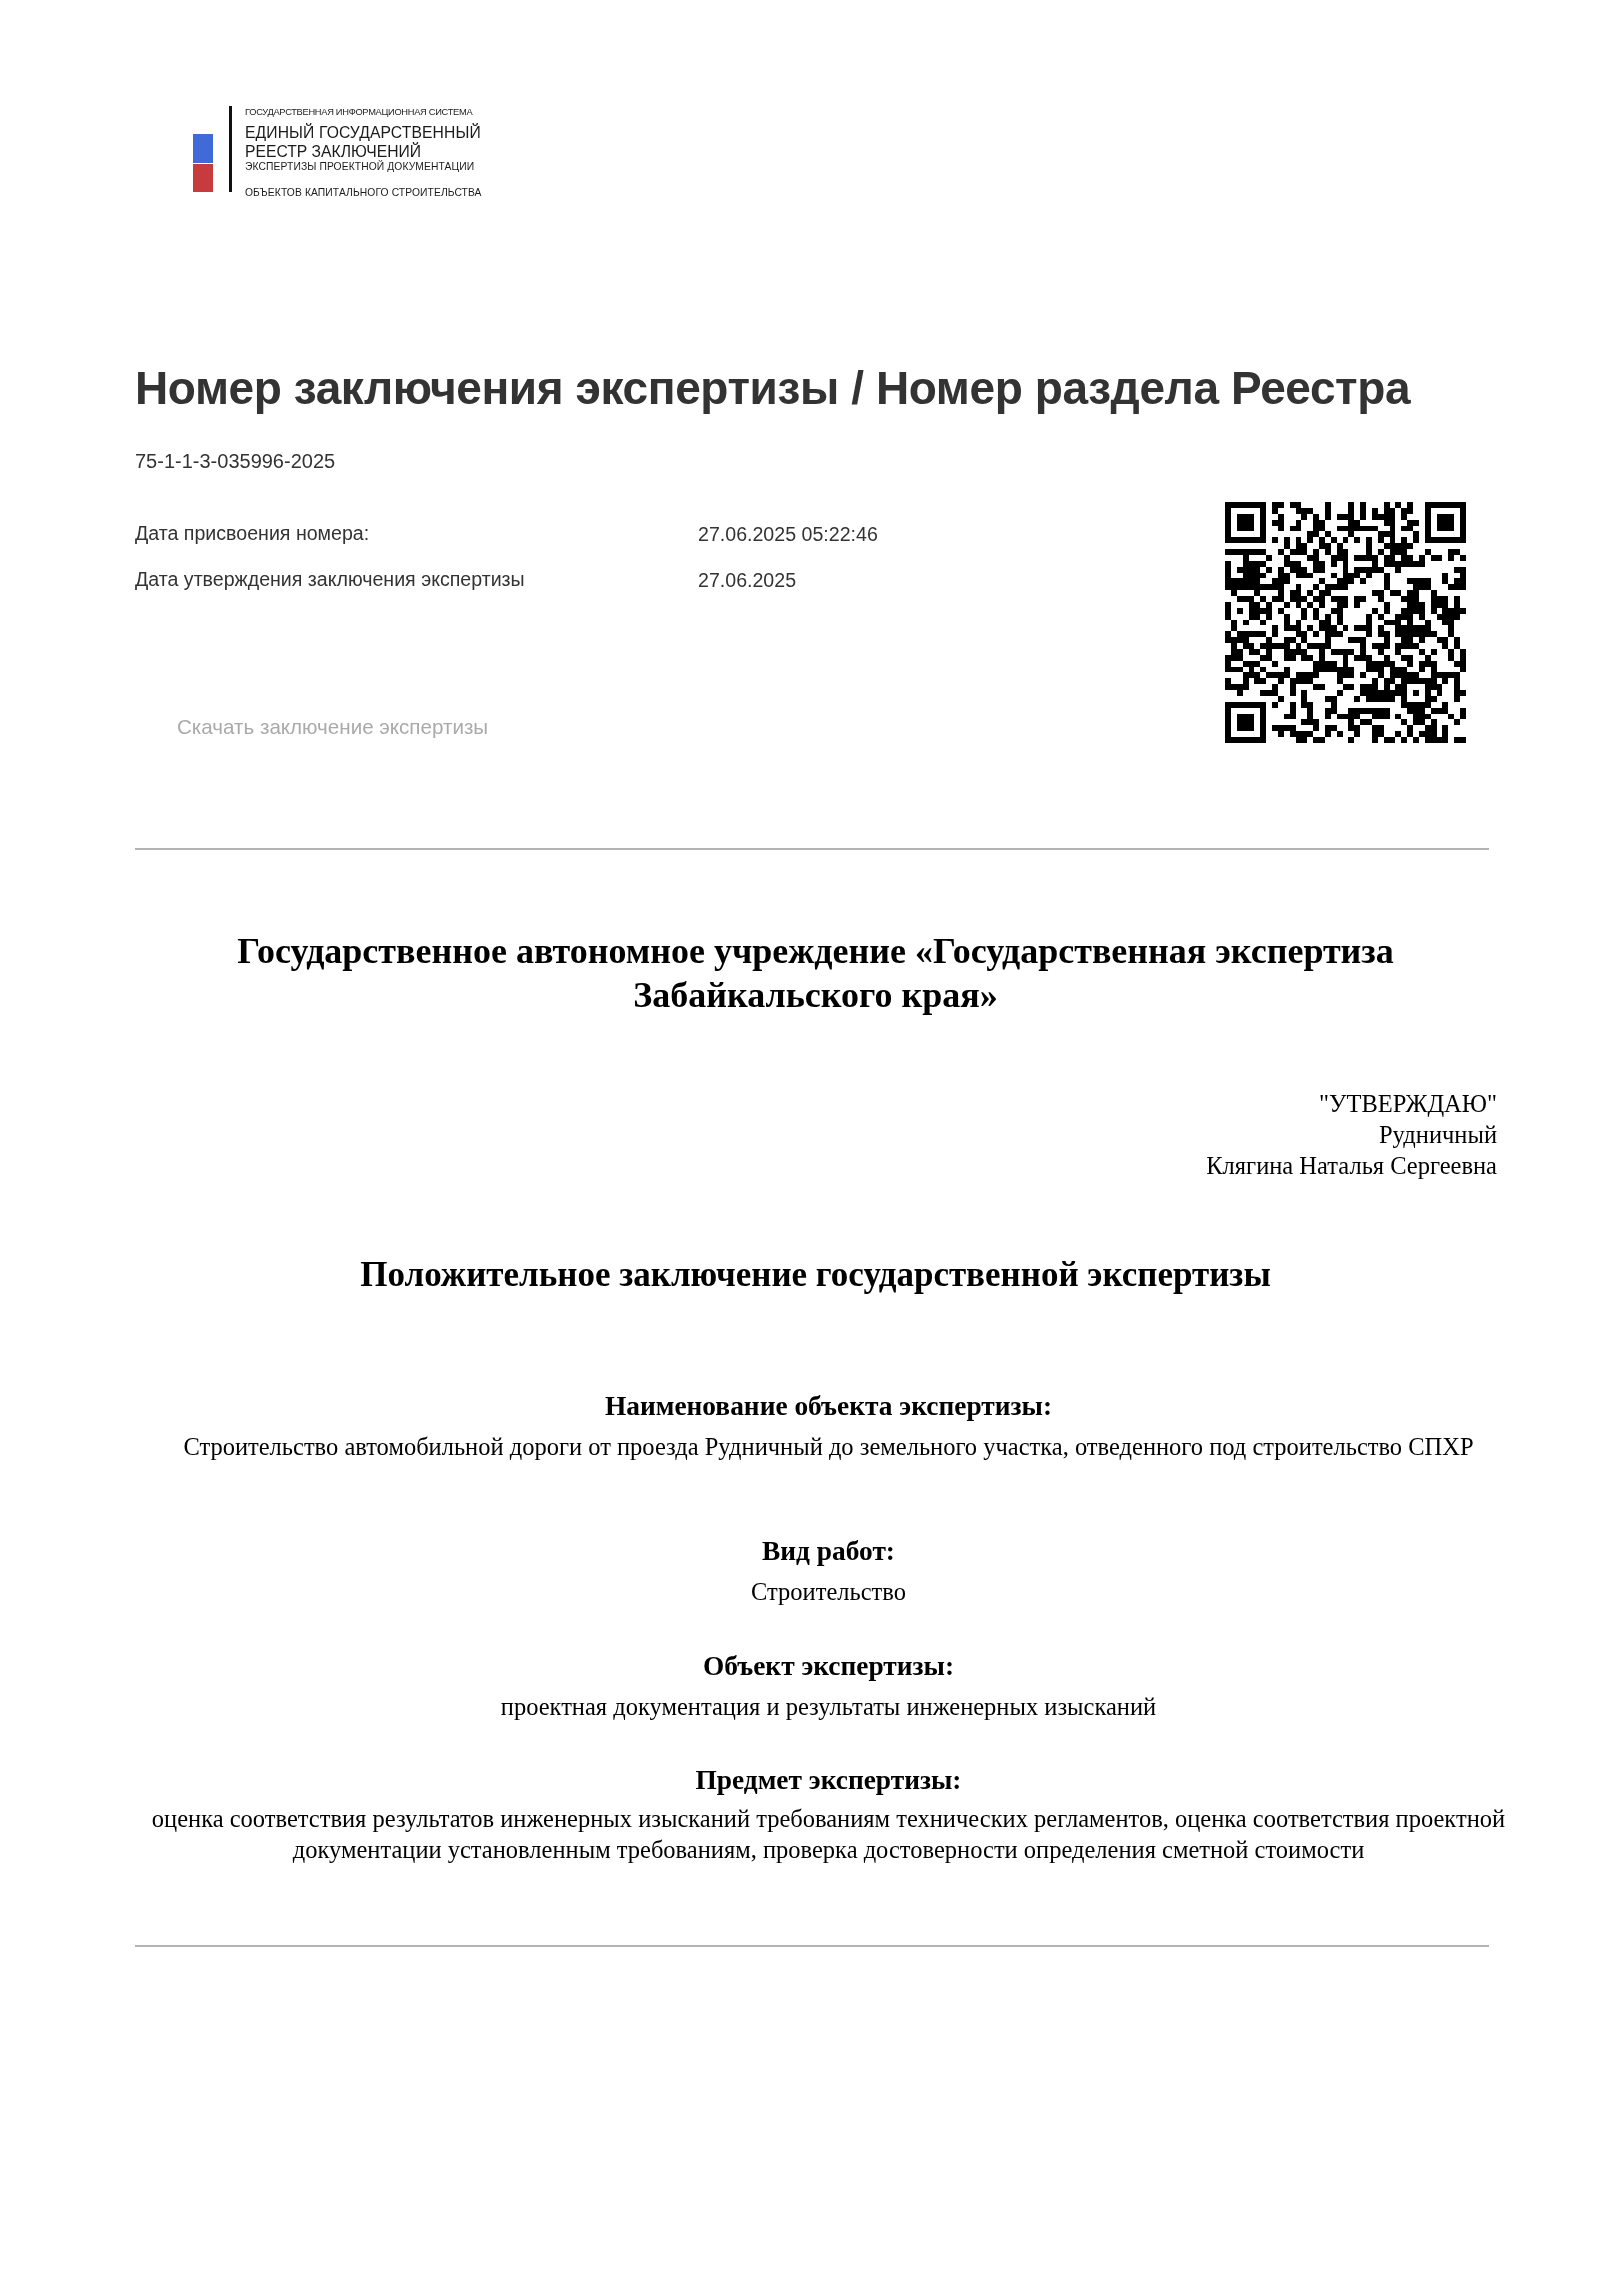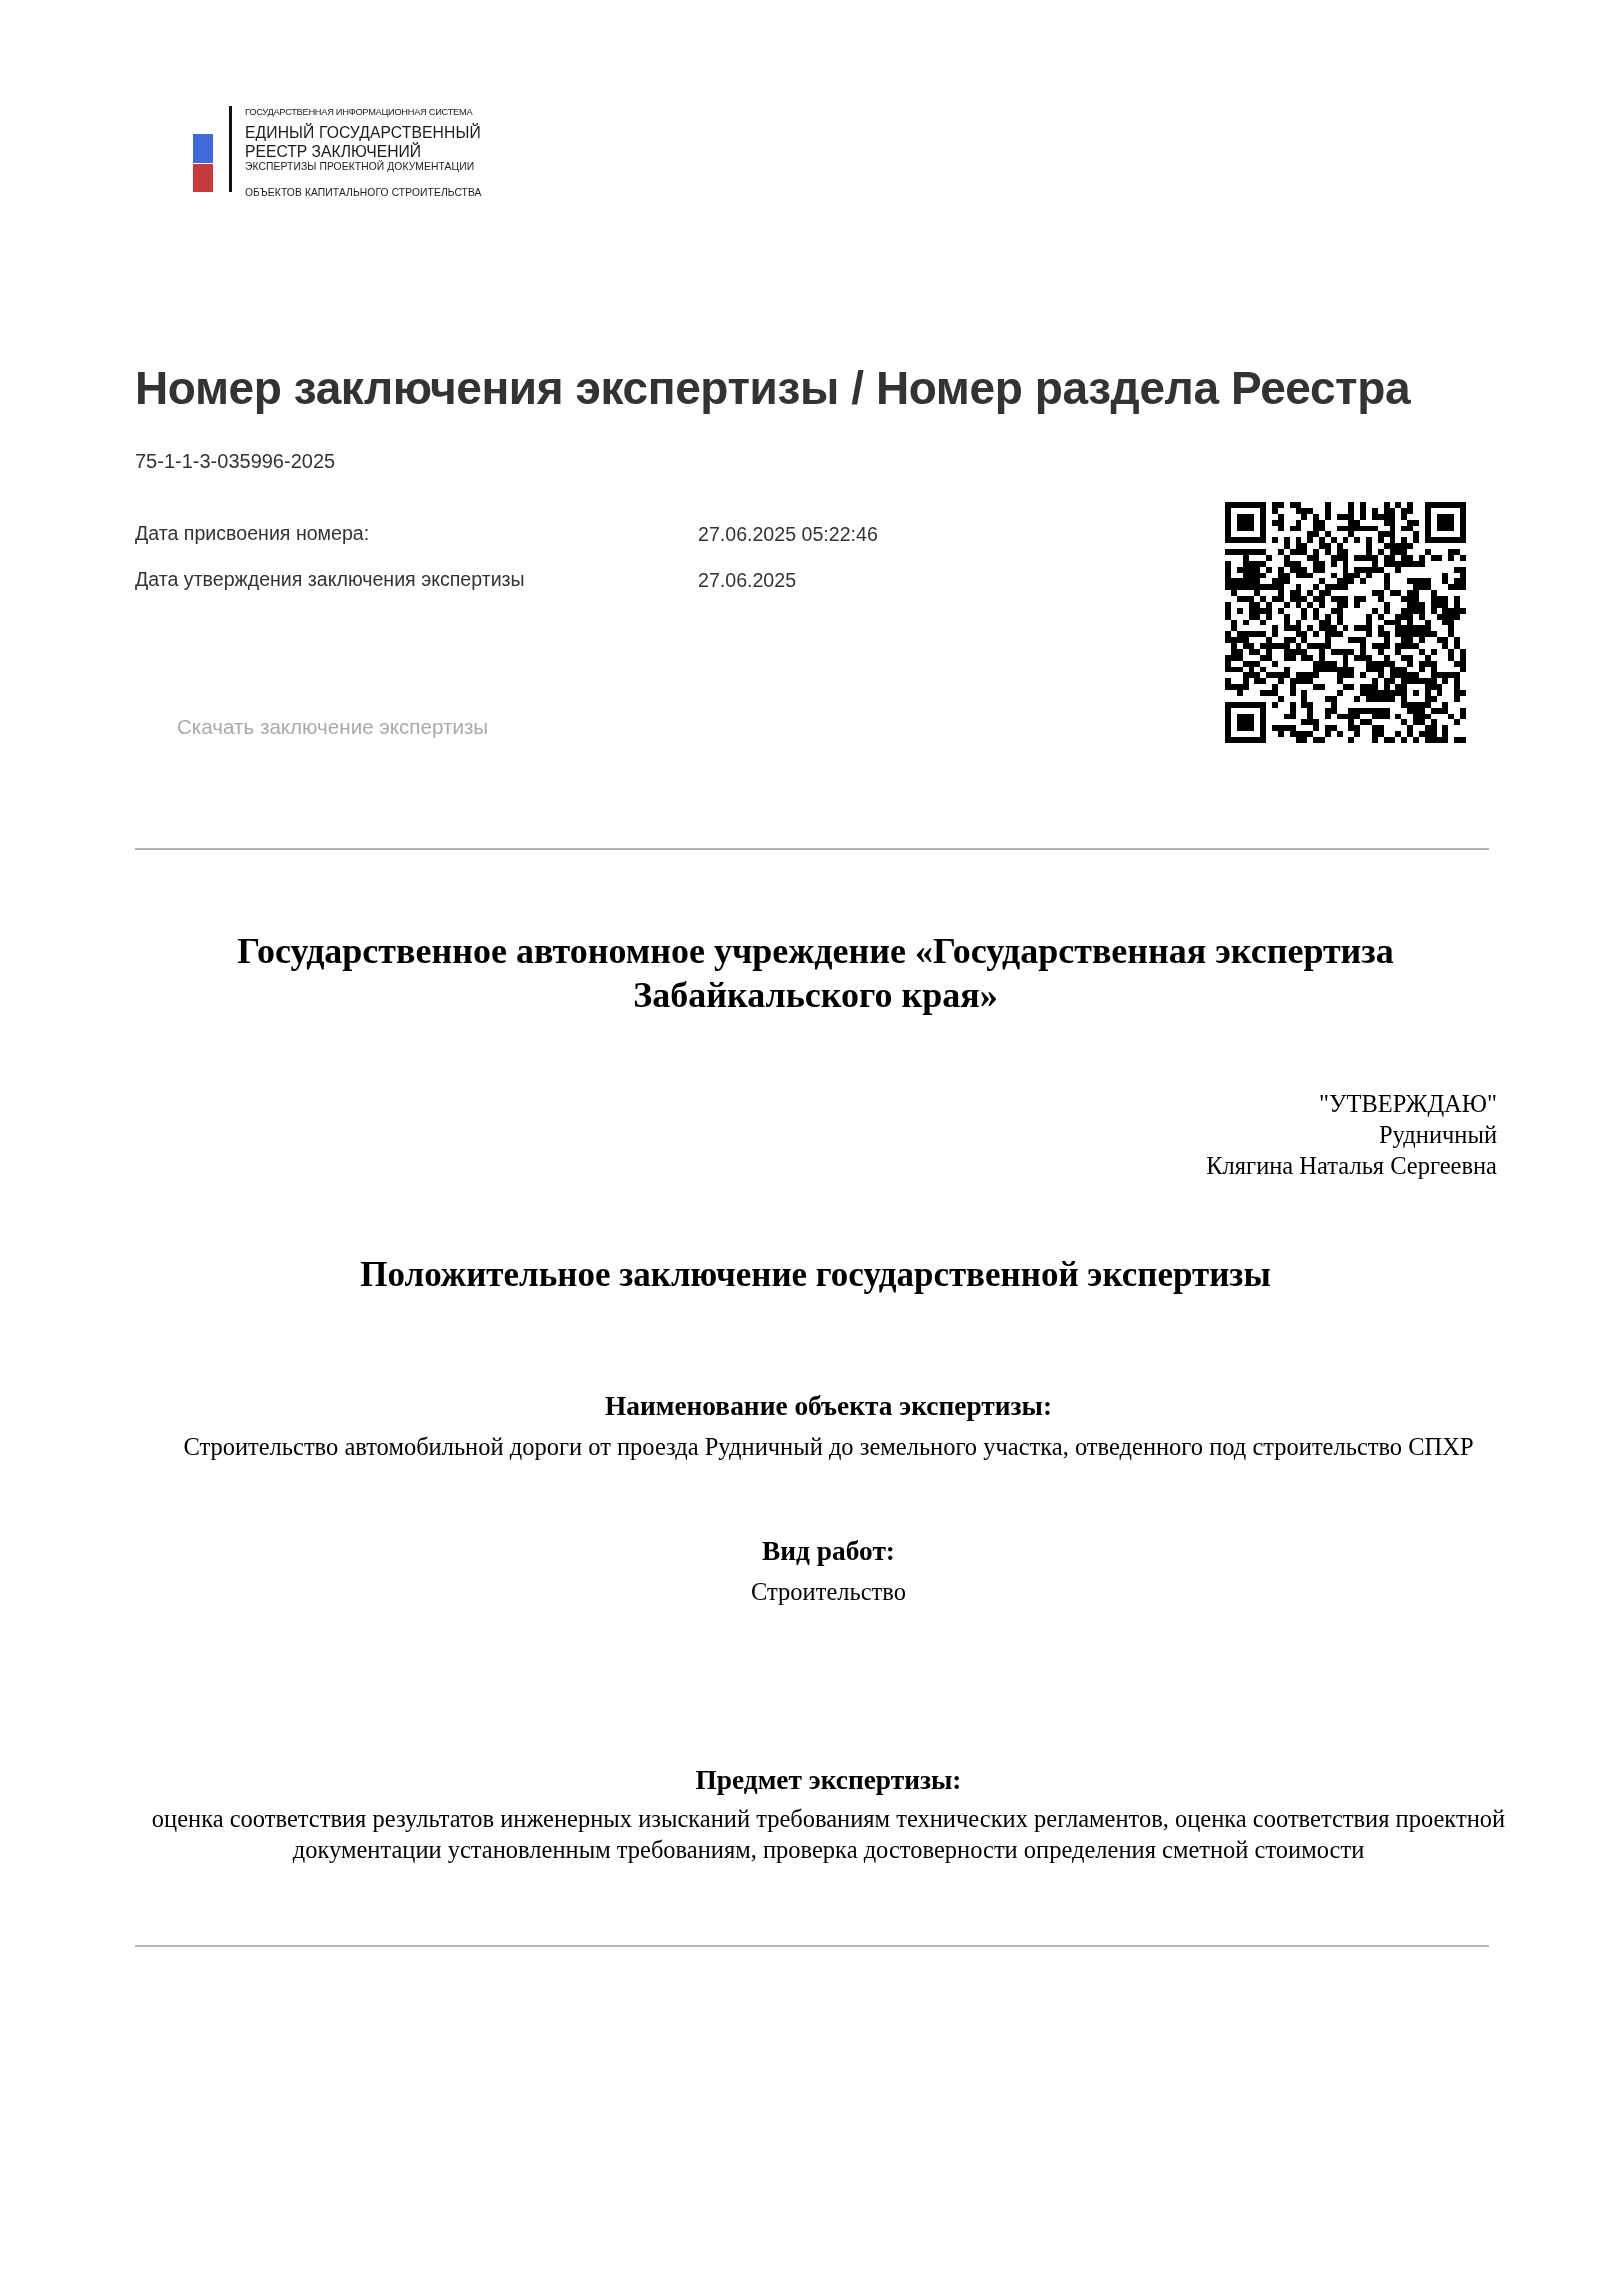--- a/index.html
+++ b/index.html
@@ -104,20 +104,22 @@
 
 <div class="field f1 serif">
   <span class="label">Наименование объекта экспертизы:</span>
   <span class="value">Строительство автомобильной дороги от проезда Рудничный до земельного участка, отведенного под строительство СПХР</span>
 </div>
 <div class="field f2 serif">
   <span class="label">Вид работ:</span>
   <span class="value">Строительство</span>
 </div>
 <div class="field f3 serif">
+  <span class="label">Объект экспертизы:</span>
+  <span class="value">проектная документация и результаты инженерных изысканий</span>
 </div>
 <div class="field f4 serif">
   <span class="label">Предмет экспертизы:</span>
   <span class="value">оценка соответствия результатов инженерных изысканий требованиям технических регламентов, оценка соответствия проектной документации установленным требованиям, проверка достоверности определения сметной стоимости</span>
 </div>
 
 <div class="sep bottom"></div>
 
 
 </body></html>

